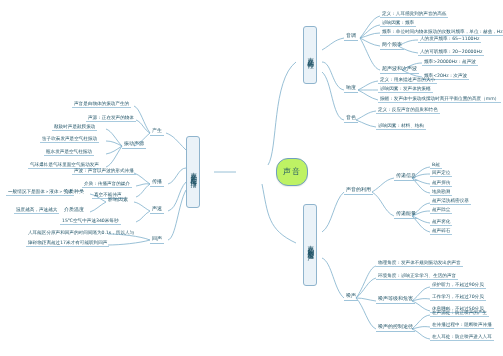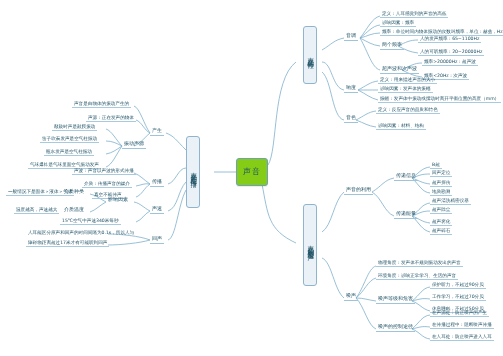--- a/index.html
+++ b/index.html
@@ -14,27 +14,28 @@
   svg.links{position:absolute;left:0;top:0;width:503px;height:356px;pointer-events:none;}
   .node{
     position:absolute;
     box-sizing:border-box;
     color:#1b4f63;
     line-height:1.15;
     white-space:nowrap;
   }
   
   .root{
-    background:#84cc16;
+    background:#bef264;
     border:1px solid #6f9fc0;
-    border-radius:3px;
+    border-radius:12px;
     font-size:8px;
     letter-spacing:1px;
     display:flex;align-items:center;justify-content:center;
     box-shadow:0 1px 1px rgba(0,0,0,.08);
+    margin-left:40px;
   }
   
   .l1{
     background:#eaf2f8;
     border:1px solid #8fb4cd;
     border-radius:3px;
     font-size:6.5px;
     display:flex;align-items:center;justify-content:center;
     writing-mode:vertical-rl;
     text-orientation:upright;

